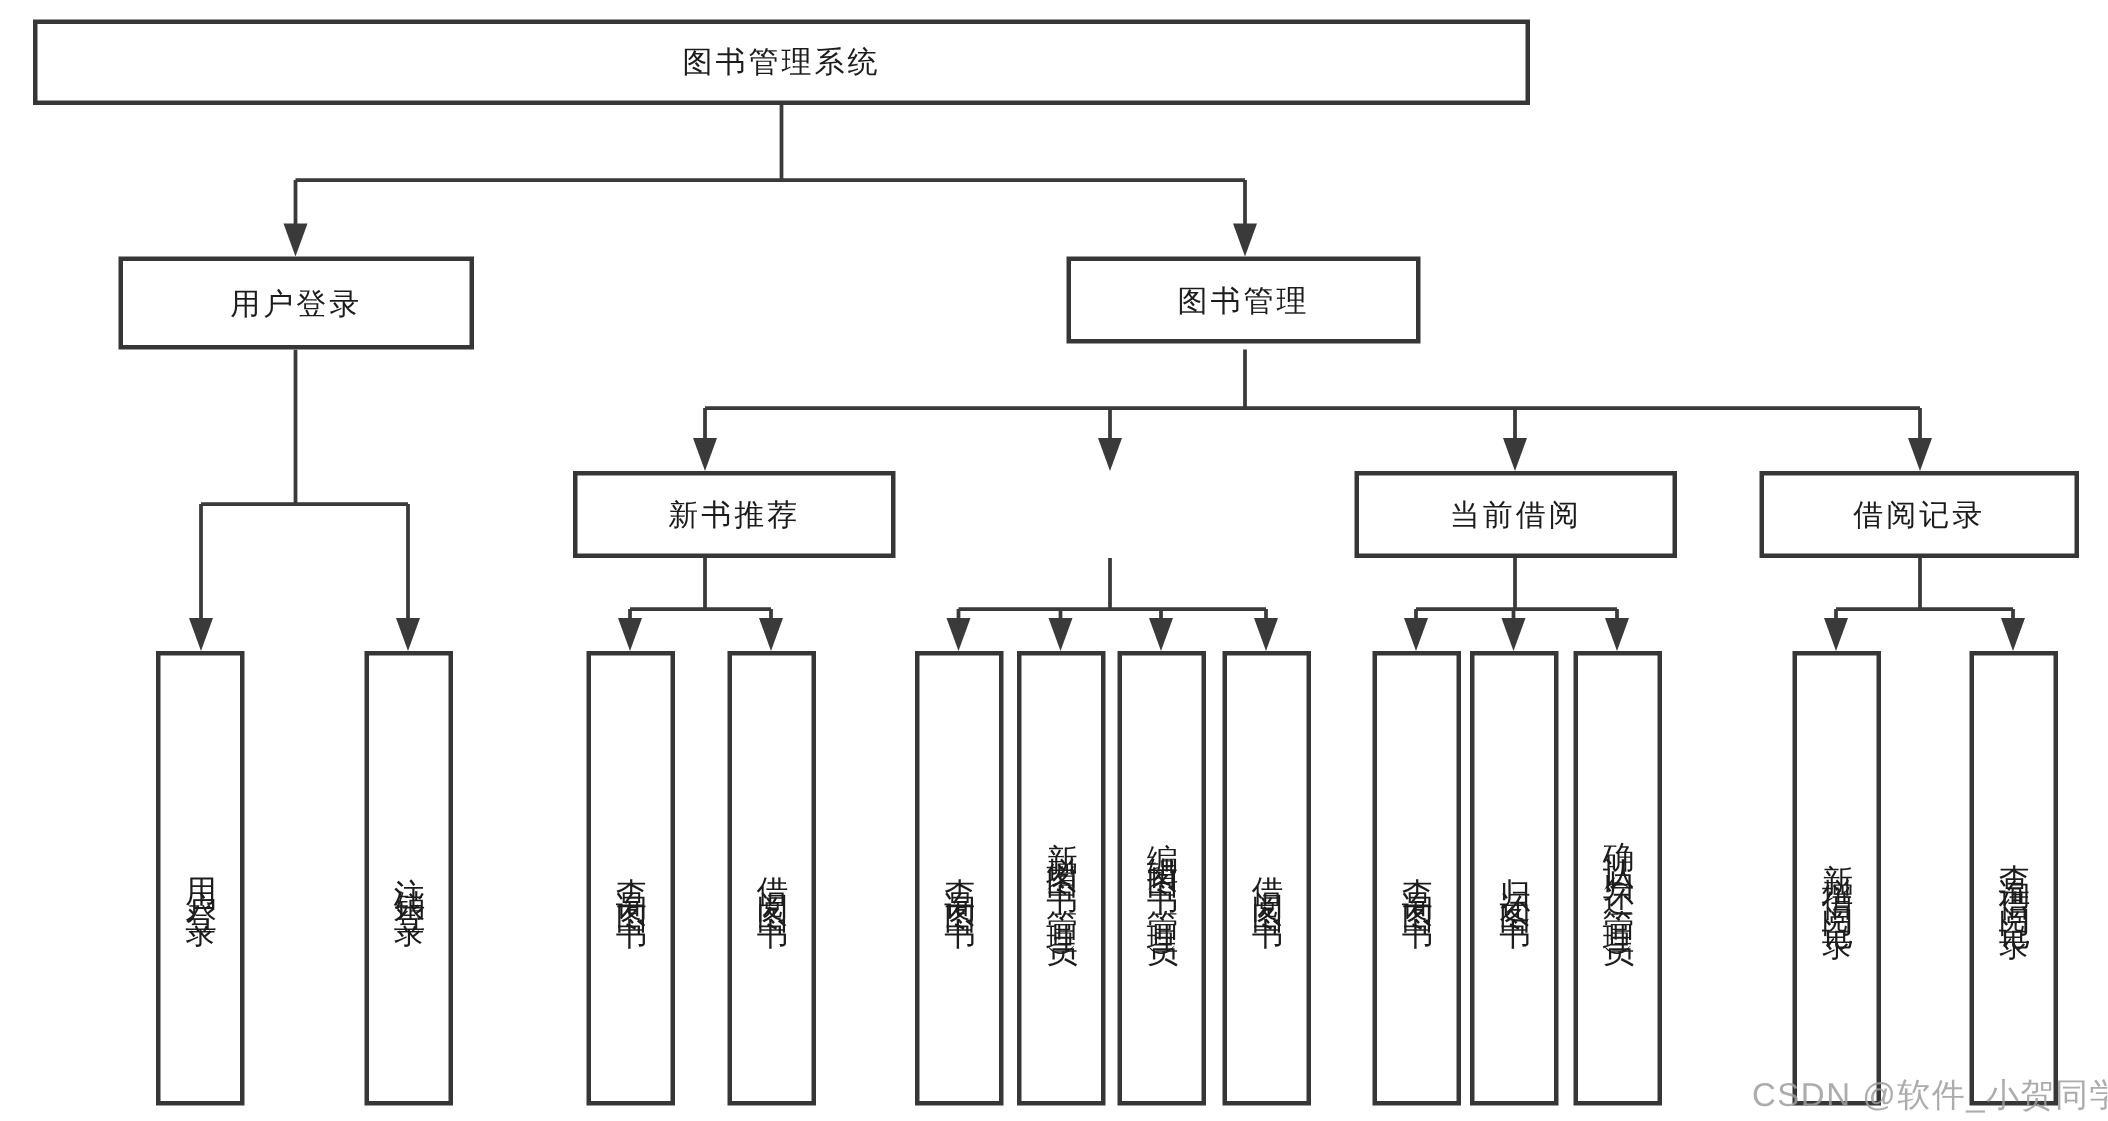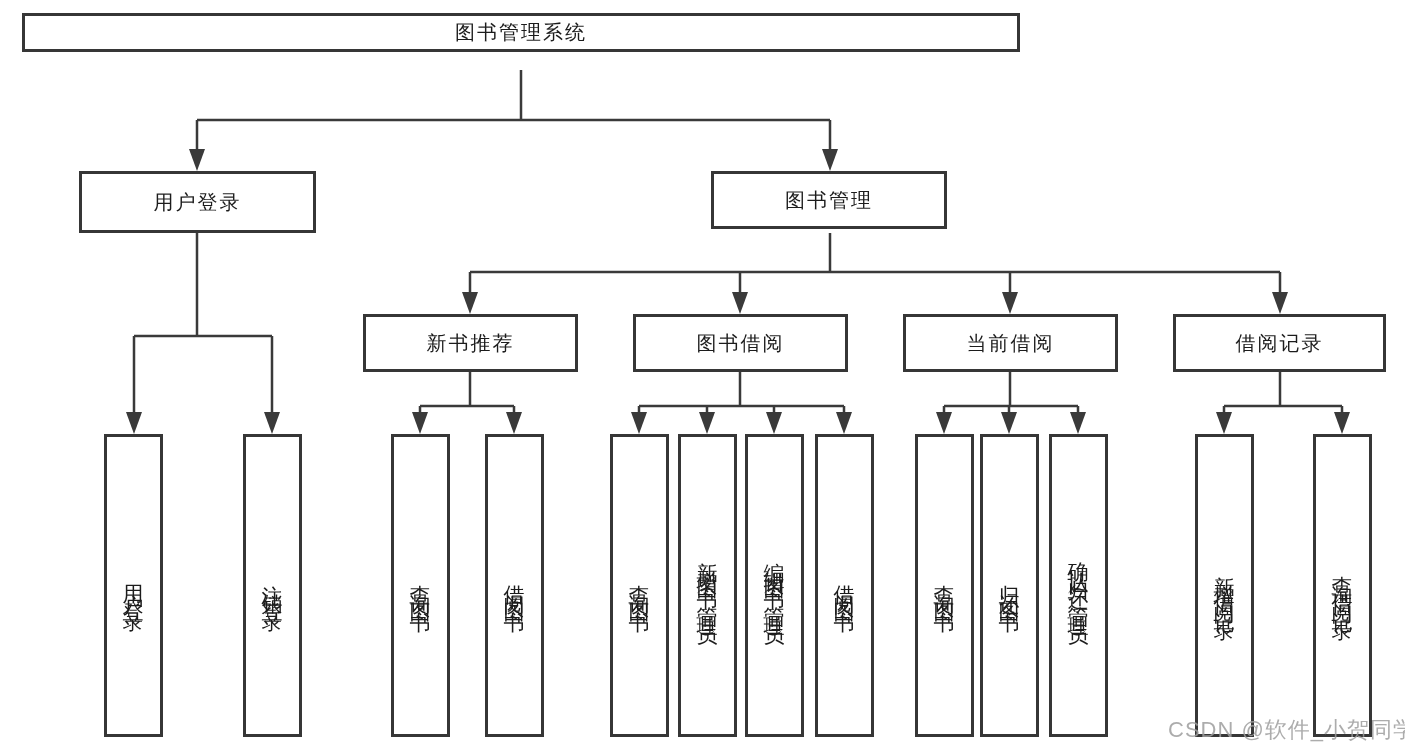--- a/index.html
+++ b/index.html
@@ -13,25 +13,25 @@
     display:flex;align-items:center;justify-content:center;
     color:#1c1c1c;z-index:2;
   }
   .hbox{font-size:20px;letter-spacing:2px;}
   .vbox span{
     writing-mode:vertical-rl;text-orientation:mixed;
     font-size:21px;letter-spacing:9px;line-height:1;
     white-space:nowrap;
   }
   
-  .root {left:22px;  top:13px;  width:998px;height:39px;}
+  .root {left:22px;  top:13px;  width:998px;height:57px;}
   .l2a  {left:79px;  top:171px; width:237px;height:62px;}
   .l2b  {left:711px; top:171px; width:236px;height:58px;}
   .l3   {top:314px;height:58px;width:215px;}
-  .l3a{left:363px;} .l3b{left:633px;} .l3c{left:903px;} .l3d{left:1173px;width:213px;}
+  .l3a{left:382px;} .l3b{left:633px;} .l3c{left:903px;} .l3d{left:1173px;width:213px;}
   .leaf {top:434px;height:303px;width:59px;}
   .g1a{left:104px;} .g1b{left:243px;}
   .g2a{left:391px;} .g2b{left:485px;}
   .g3a{left:610px;} .g3b{left:678px;} .g3c{left:745px;} .g3d{left:815px;}
   .g4a{left:915px;} .g4b{left:980px;} .g4c{left:1049px;}
   .g5a{left:1195px;} .g5b{left:1313px;}
   .watermark{
     position:absolute;left:1168px;top:715px;z-index:5;
     font-size:22px;color:rgba(158,158,158,0.85);letter-spacing:1px;white-space:nowrap;
   }
@@ -91,23 +91,20 @@
   <div class="box hbox l2a">
     <span>用户登录</span>
   </div>
   <div class="box hbox l2b">
     <span>图书管理</span>
   </div>
 
   <div class="box hbox l3 l3a">
     <span>新书推荐</span>
   </div>
-  <div class="box hbox l3 l3b">
-    <span>图书借阅</span>
-  </div>
   <div class="box hbox l3 l3c">
     <span>当前借阅</span>
   </div>
   <div class="box hbox l3 l3d">
     <span>借阅记录</span>
   </div>
 
   <div class="box vbox leaf g1a">
     <span>用户登录</span>
   </div>

